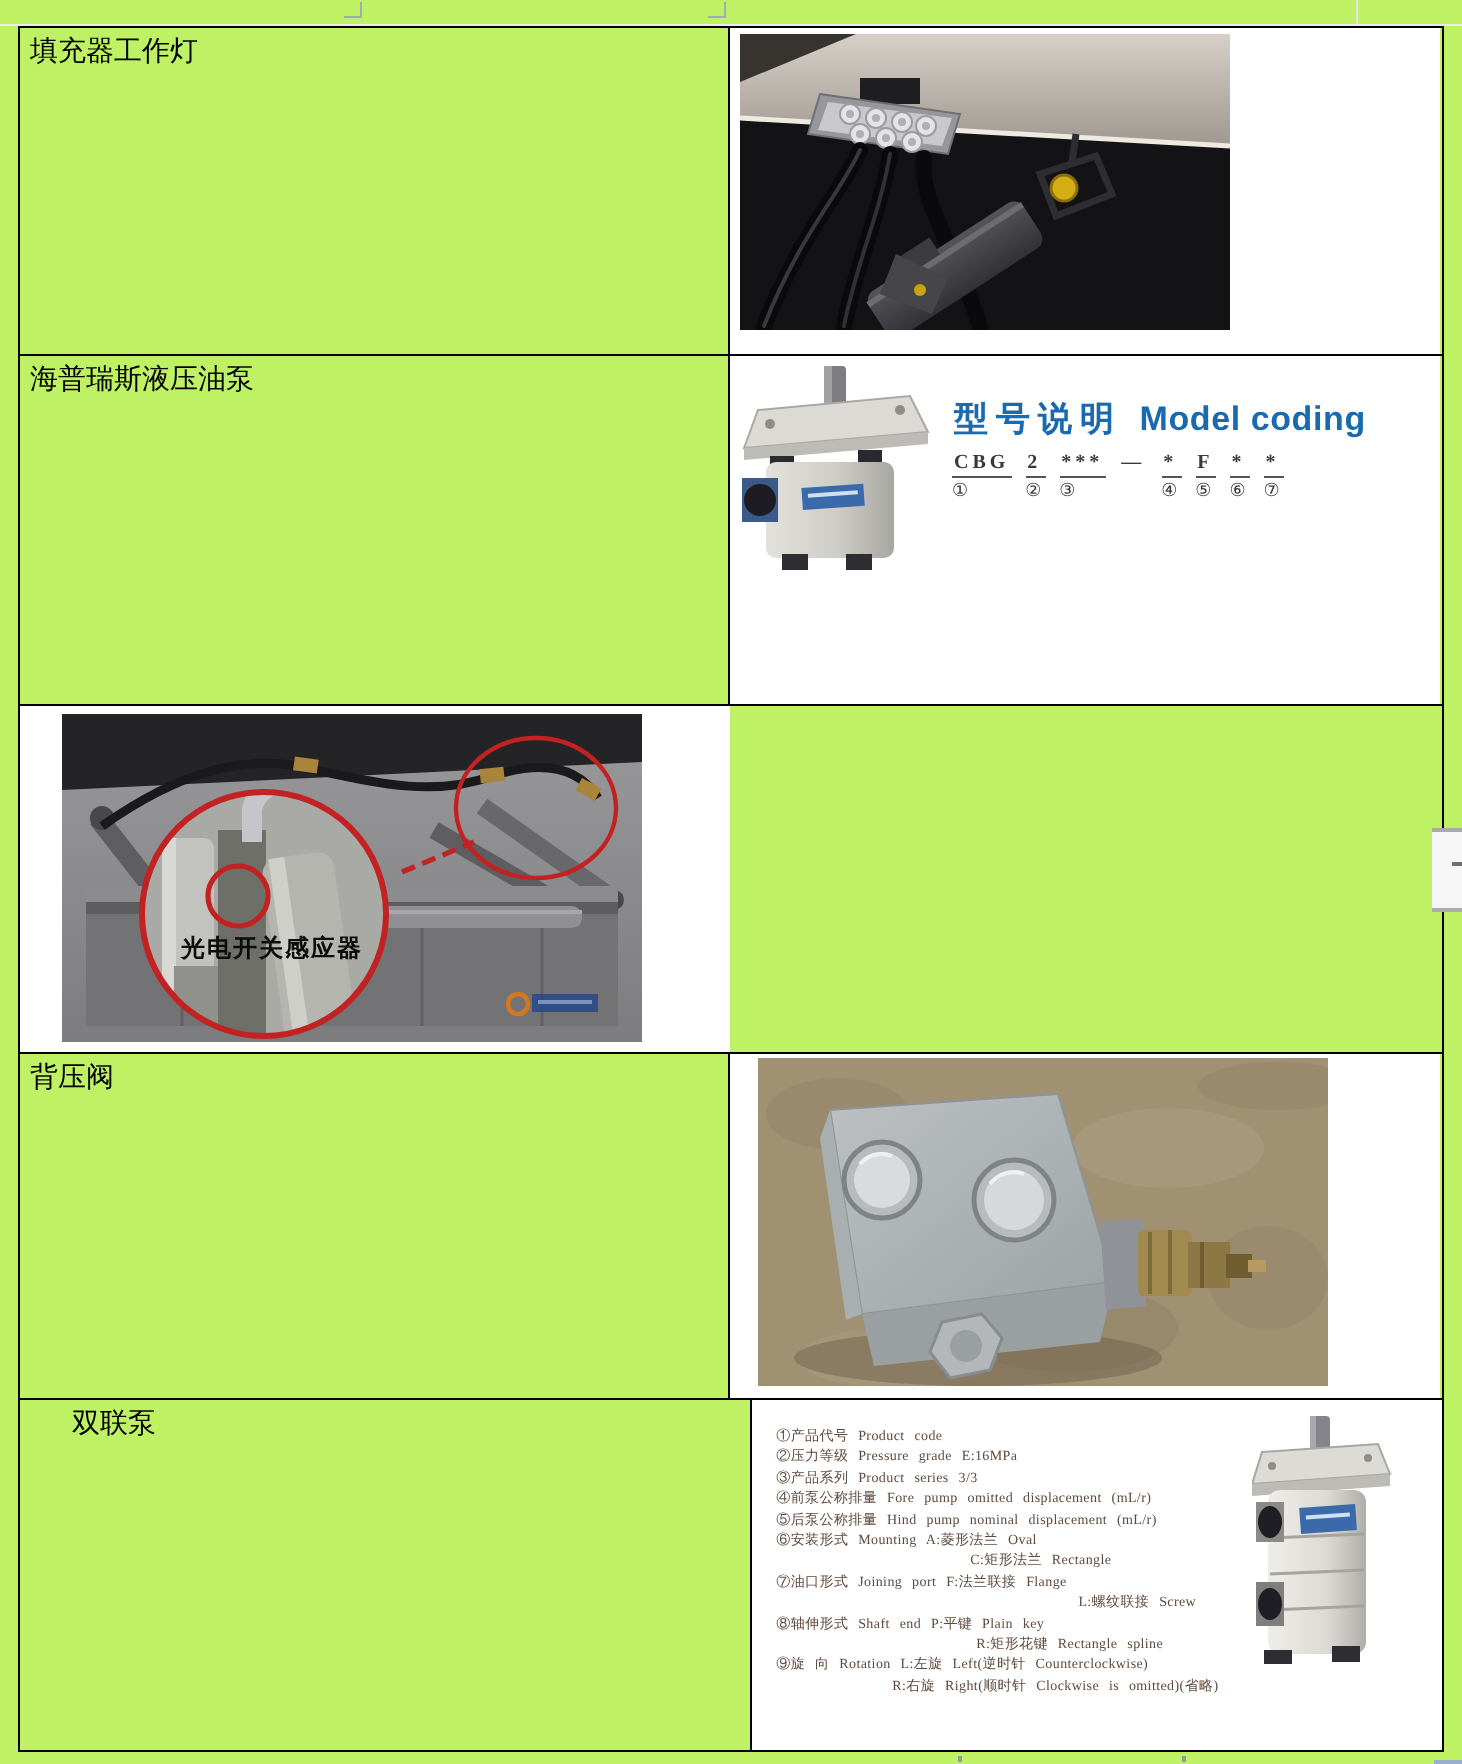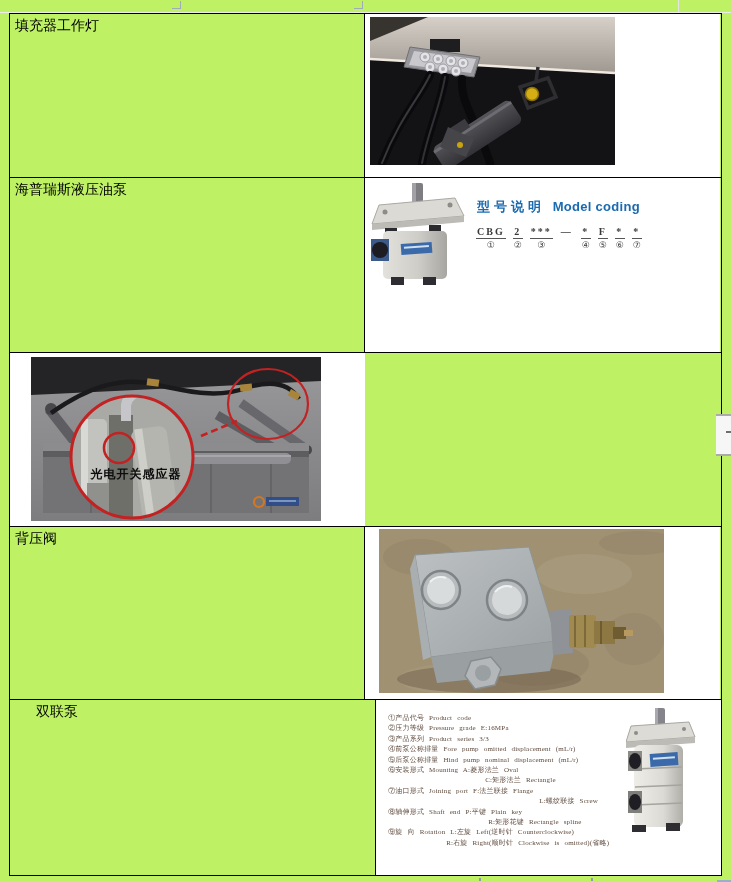--- a/index.html
+++ b/index.html
@@ -17,26 +17,26 @@
   .t-row{display:flex;border-bottom:1px solid #000;}
   .t-row:last-child{border-bottom:none;}
   .cell-label{width:355px;border-right:1px solid #000;box-sizing:border-box;
               padding:3px 4px 0 5px;font-size:14px;color:#000;}
   .cell-img{position:relative;width:355px;background:#fff;overflow:hidden;}
 
   .photo{position:absolute;}
   svg{display:block;}
 
   
-  .mc-title{position:absolute;left:112px;top:20px;font-size:13px;color:#1a6ab0;white-space:nowrap;}
+  .mc-title{position:absolute;left:112px;top:20px;font-size:17px;color:#1a6ab0;white-space:nowrap;}
   .mc-title .cn{font-weight:bold;letter-spacing:4px;}
   .mc-title .en{font-weight:bold;margin-left:4px;letter-spacing:.3px;}
   .mc-code{position:absolute;left:111px;top:48px;display:flex;align-items:flex-start;gap:7px;
            font-family:"Liberation Serif",serif;color:#3a3a3a;}
-  .seg{display:inline-block;text-align:center;}
+  .seg{display:inline-block;}
   .seg .c{display:block;font-size:10px;font-weight:bold;letter-spacing:2px;
           border-bottom:1px solid #555;padding:0 1px 1px 1px;min-width:8px;}
   .seg .n{display:block;font-size:9px;margin-top:1px;letter-spacing:0;}
   .seg.dash .c{border-bottom:none;}
 
   
   .inset-label{position:absolute;left:38px;top:109px;width:134px;text-align:center;
                font-size:12px;font-weight:bold;color:#0c0c0c;letter-spacing:1px;}
 
   

